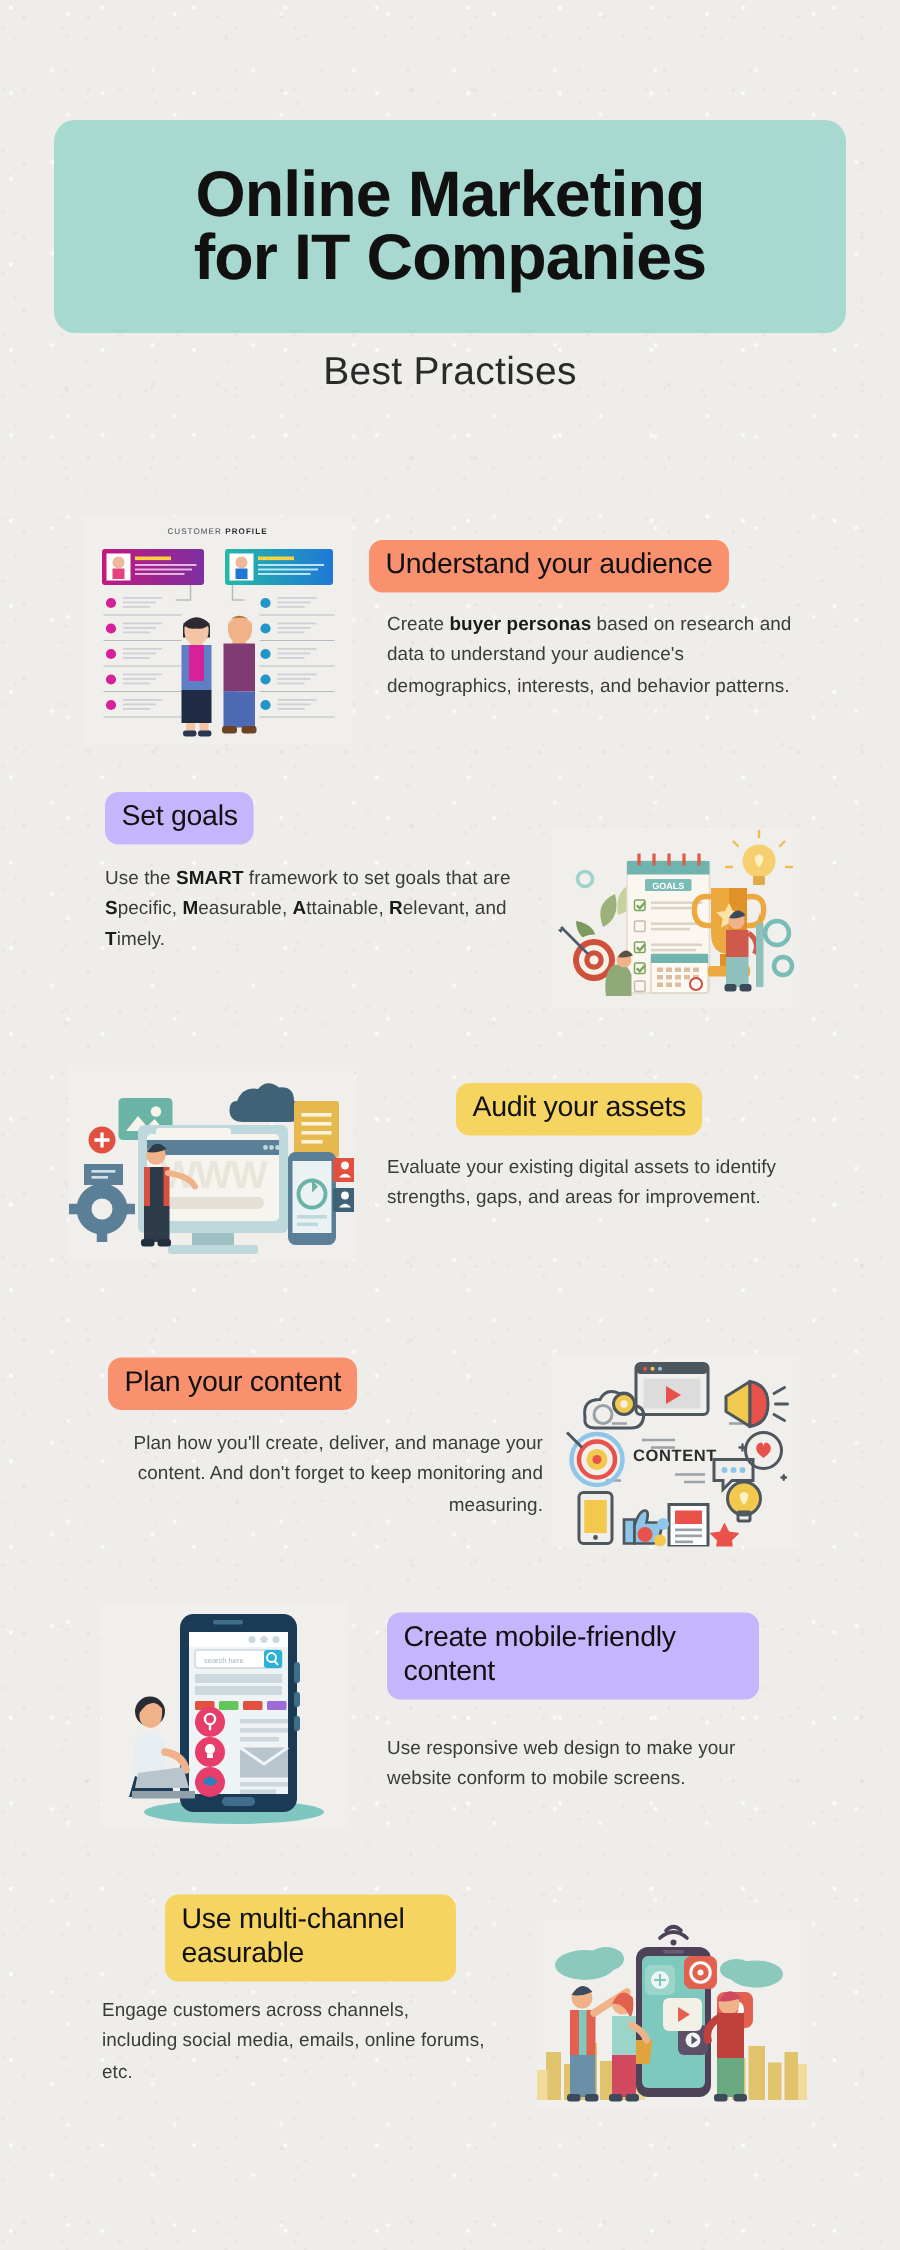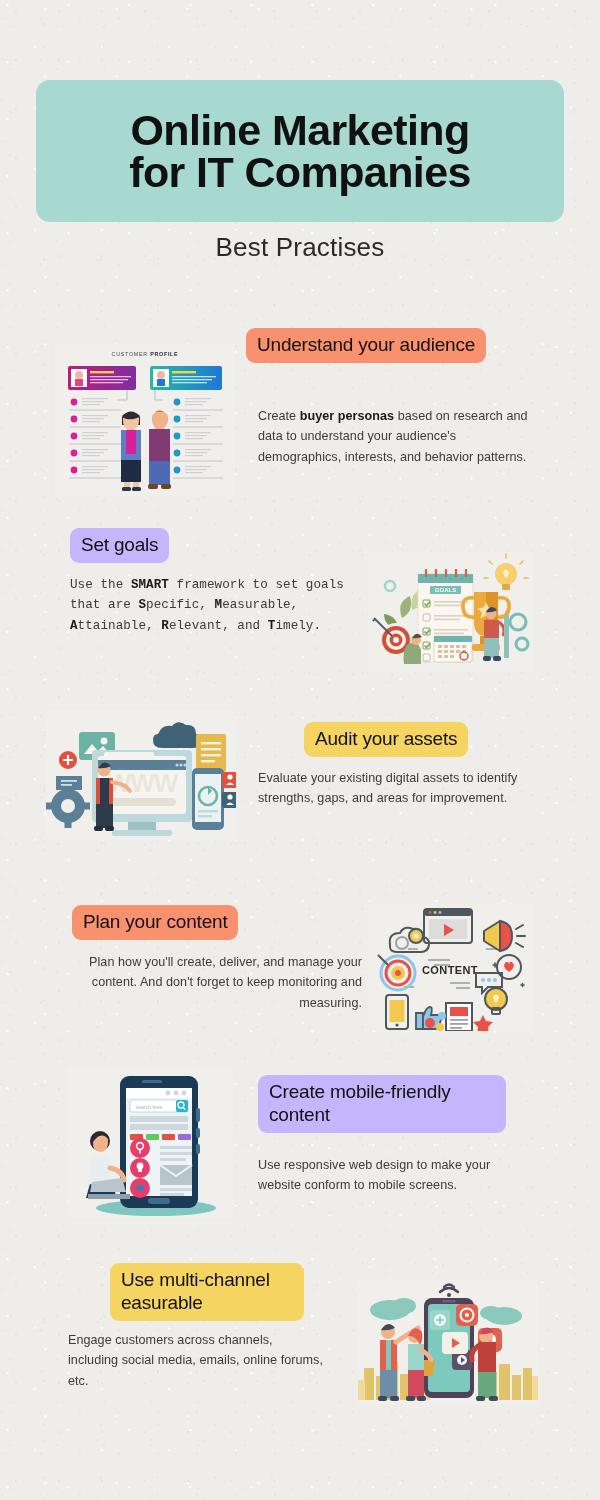--- a/index.html
+++ b/index.html
@@ -230,29 +230,29 @@
         <path d="M96 72 q8 -11 18 0 q-4 -5 -9 -4 q-6 -1 -9 4z" fill="#b5732e"></path>
         <path d="M94 85 h21 v32 h-21z" fill="#7f3b72"></path>
         <path d="M94 117 h21 v24 h-21z" fill="#4f6ab5"></path>
         <rect x="95" y="117" width="8" height="24" fill="#4f6ab5"></rect>
         <rect x="93" y="140" width="10" height="5" rx="2" fill="#6d4422"></rect>
         <rect x="106" y="140" width="10" height="5" rx="2" fill="#6d4422"></rect>
       </g>
     </svg>
   </div>
 
-  <div class="badge orange" style="left:246px; top:328px;">Understand your audience</div>
+  <div class="badge orange" style="left:246px; top:360px;">Understand your audience</div>
 
   <div class="body-text" style="left:258px; top:406px; width:272px;">
     <span>Create </span><b>buyer personas</b><span> based on research and data to understand your audience's demographics, interests, and behavior patterns.</span>
   </div>
 
   <div class="badge teal" style="left:70px; top:528px;">Set goals</div>
 
-  <div class="body-text" style="left:70px; top:575px; width:280px;font-family:Liberation Mono, monospace;">
+  <div class="body-text" style="left:70px; top:575px; width:280px;">
     <span>Use the </span><b>SMART</b><span> framework to set goals that are </span><b>S</b><span>pecific, </span><b>M</b><span>easurable, </span><b>A</b><span>ttainable, </span><b>R</b><span>elevant, and </span><b>T</b><span>imely.</span>
   </div>
 
   <div class="illus" style="left:368px; top:552px; width:165px; height:120px;">
     <svg viewBox="0 0 165 120" width="165" height="120" xmlns="http://www.w3.org/2000/svg">
       <rect x="0" y="0" width="165" height="120" fill="#f1efec"></rect>
 
       <path d="M34 66 q-6 -16 8 -22 q4 16 -8 22z" fill="#9bb37a"></path>
       <path d="M30 78 q-14 -4 -14 -16 q14 2 14 16z" fill="#7d9a5e"></path>
       <path d="M44 58 q-3 -18 12 -22 q2 18 -12 22z" fill="#c6d49c"></path>

